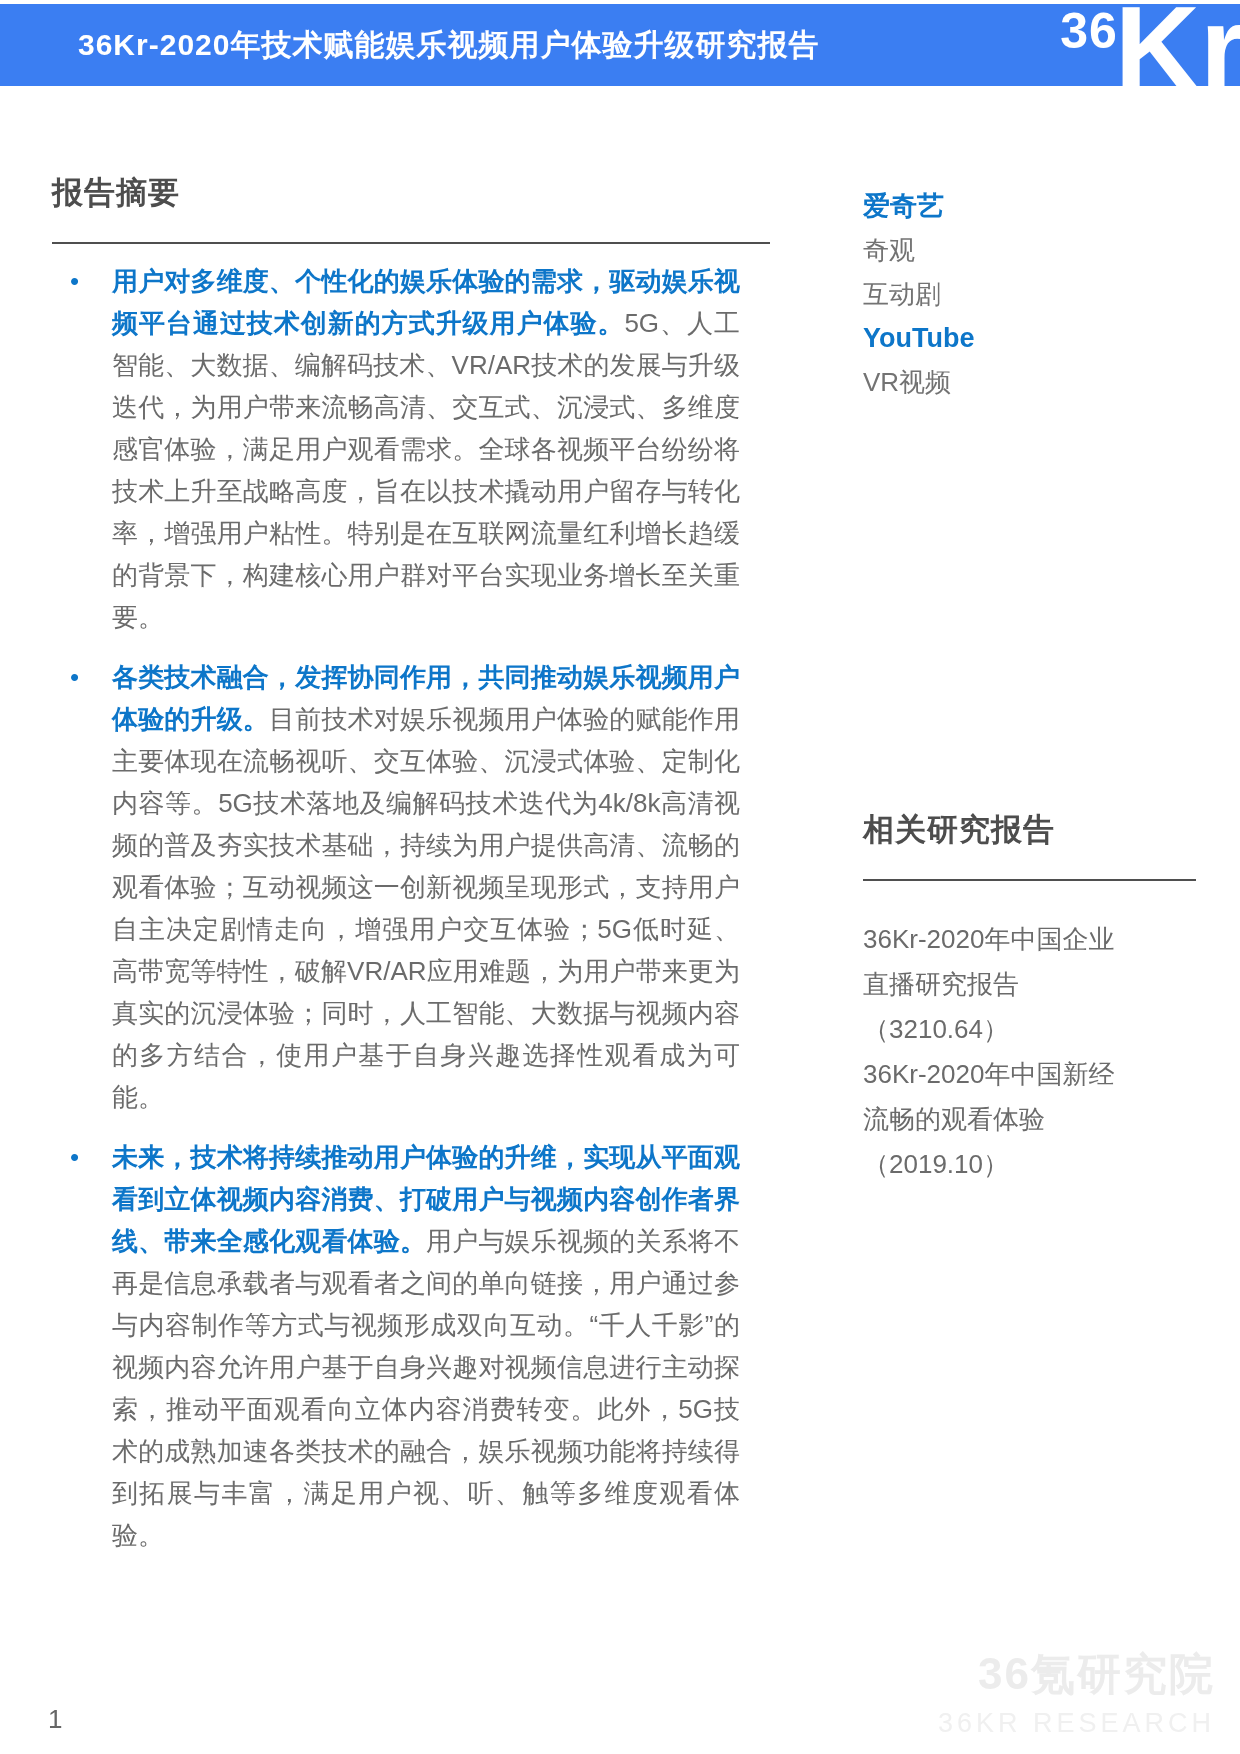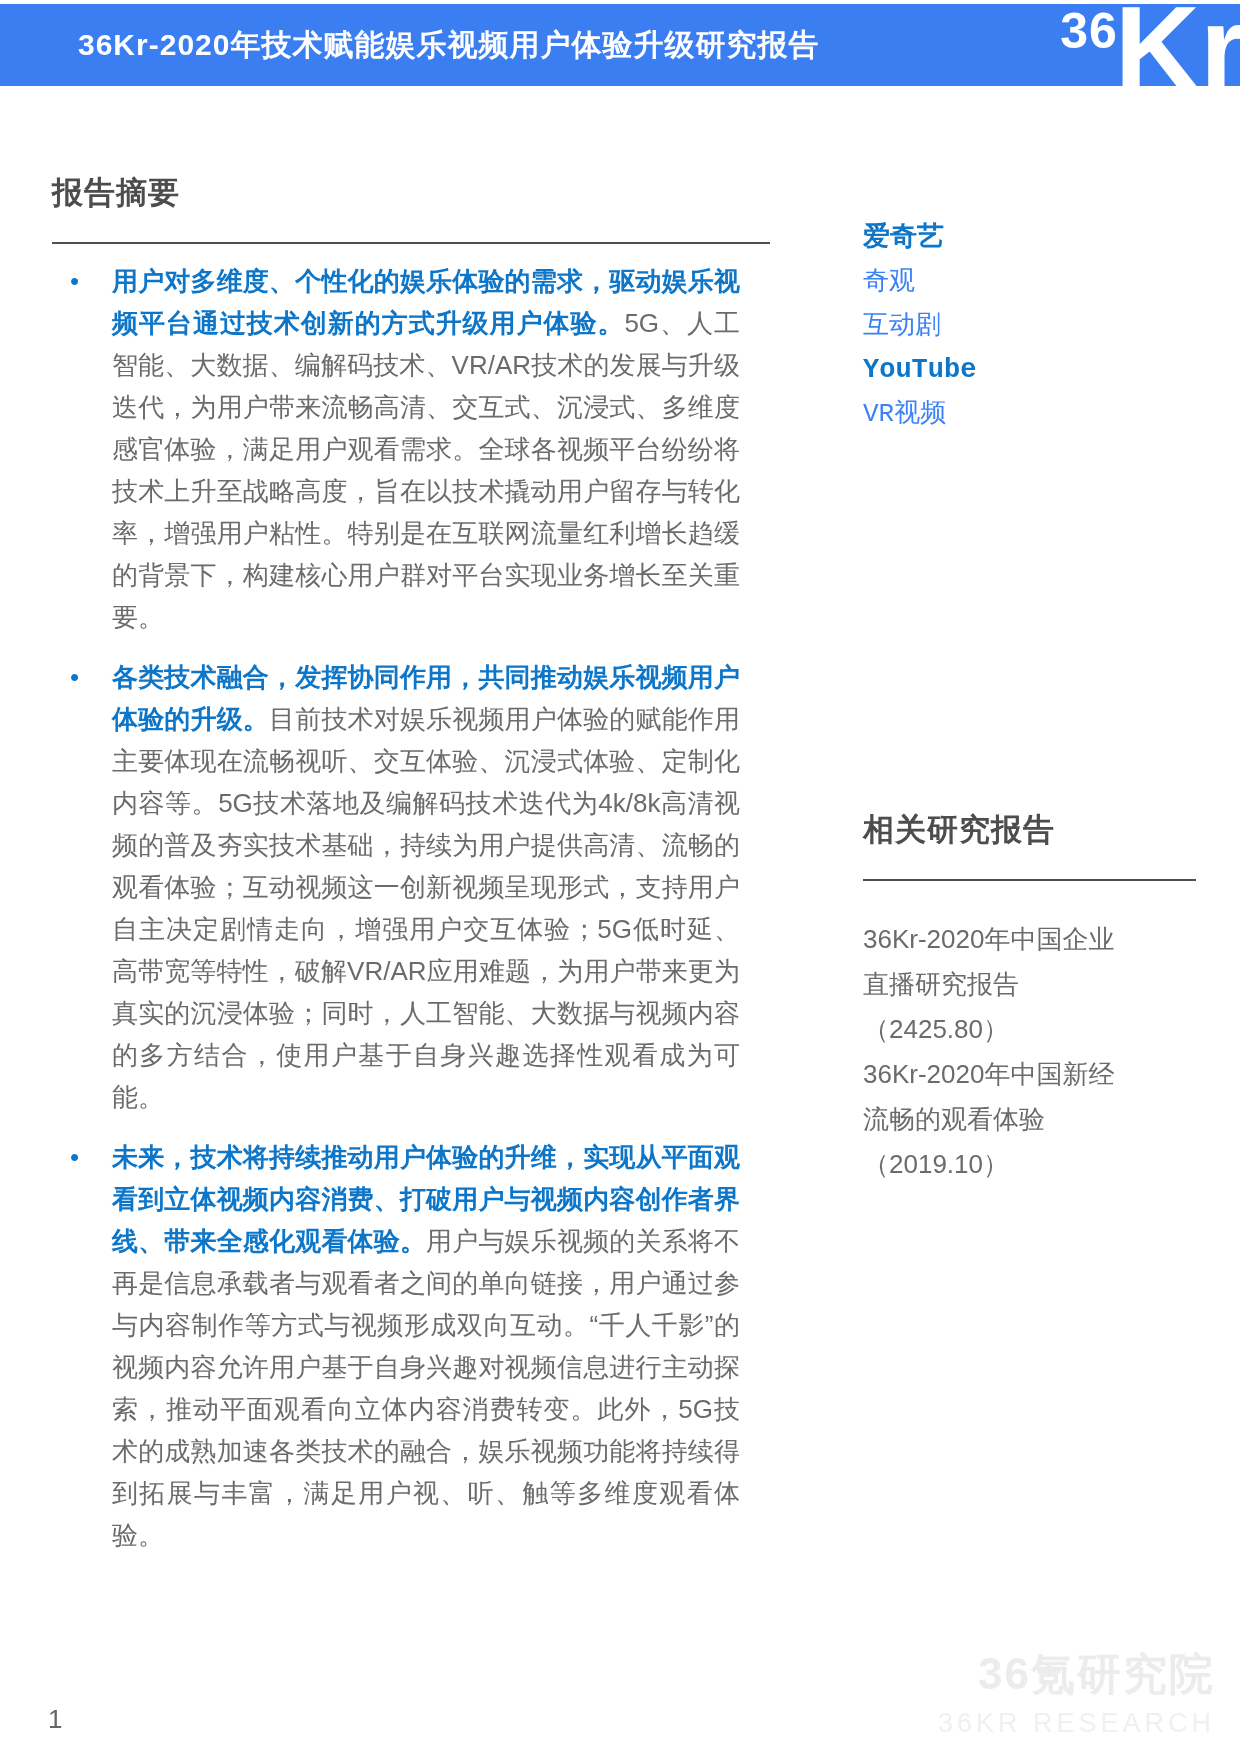--- a/index.html
+++ b/index.html
@@ -22,24 +22,24 @@
   .left-col { position:absolute; left:52px; top:172px; width:718px; }
   .bullets { margin:16px 0 0 0; padding:0; list-style:none; }
   .bullet-item { position:relative; padding-left:60px; margin-bottom:18px; width:628px;
                  font-size:26px; line-height:42px; color:#6b6b6b; text-align:justify; }
   .bullet-item::before { content:"\2022"; position:absolute; left:18px; top:0;
                          color:#0d76c9; font-size:26px; }
   .bullet-lead { color:#0d76c9; font-weight:bold; }
 
   
   .right-col { position:absolute; left:863px; top:172px; width:333px; }
-  .case-list { margin-top:44px;font-family:Liberation Mono, monospace; }
+  .case-list { margin-top:12px; }
   .case-item { line-height:44px; font-size:26px; }
   .case-link { color:#0d76c9; font-weight:bold; font-size:27px; }
-  .case-plain { color:#3b82f6; }
+  .case-plain { color:#737373; }
 
   
   .related { position:absolute; left:863px; top:809px; width:333px; }
   .related-lines { margin-top:36px; font-size:26px; line-height:45px; color:#6b6b6b; text-align:justify; }
 
   
   .watermark { position:absolute; right:25px; top:1645px; text-align:right; }
   .wm1 { font-size:44px; font-weight:bold; color:#ececec; letter-spacing:2px; }
   .wm2 { font-size:27px; color:#f0f0f0; letter-spacing:4px; margin-top:4px; }
   .page-number { position:absolute; left:48px; top:1704px; font-size:26px; color:#666666; }
@@ -73,21 +73,21 @@
       <div class="case-item case-link">YouTube</div>
       <div class="case-item case-plain">VR视频</div>
     </div>
   </div>
 
   <div class="related">
     <div class="section-heading">相关研究报告</div>
     <div class="related-lines">
       <div>36Kr-2020年中国企业</div>
       <div>直播研究报告</div>
-      <div>（2425.80）</div>
+      <div>（3210.64）</div>
       <div>36Kr-2020年中国新经</div>
       <div>流畅的观看体验</div>
       <div>（2019.10）</div>
     </div>
   </div>
 
   <div class="watermark">
     <div class="wm1">36氪研究院</div>
     <div class="wm2">36KR RESEARCH</div>
   </div>

